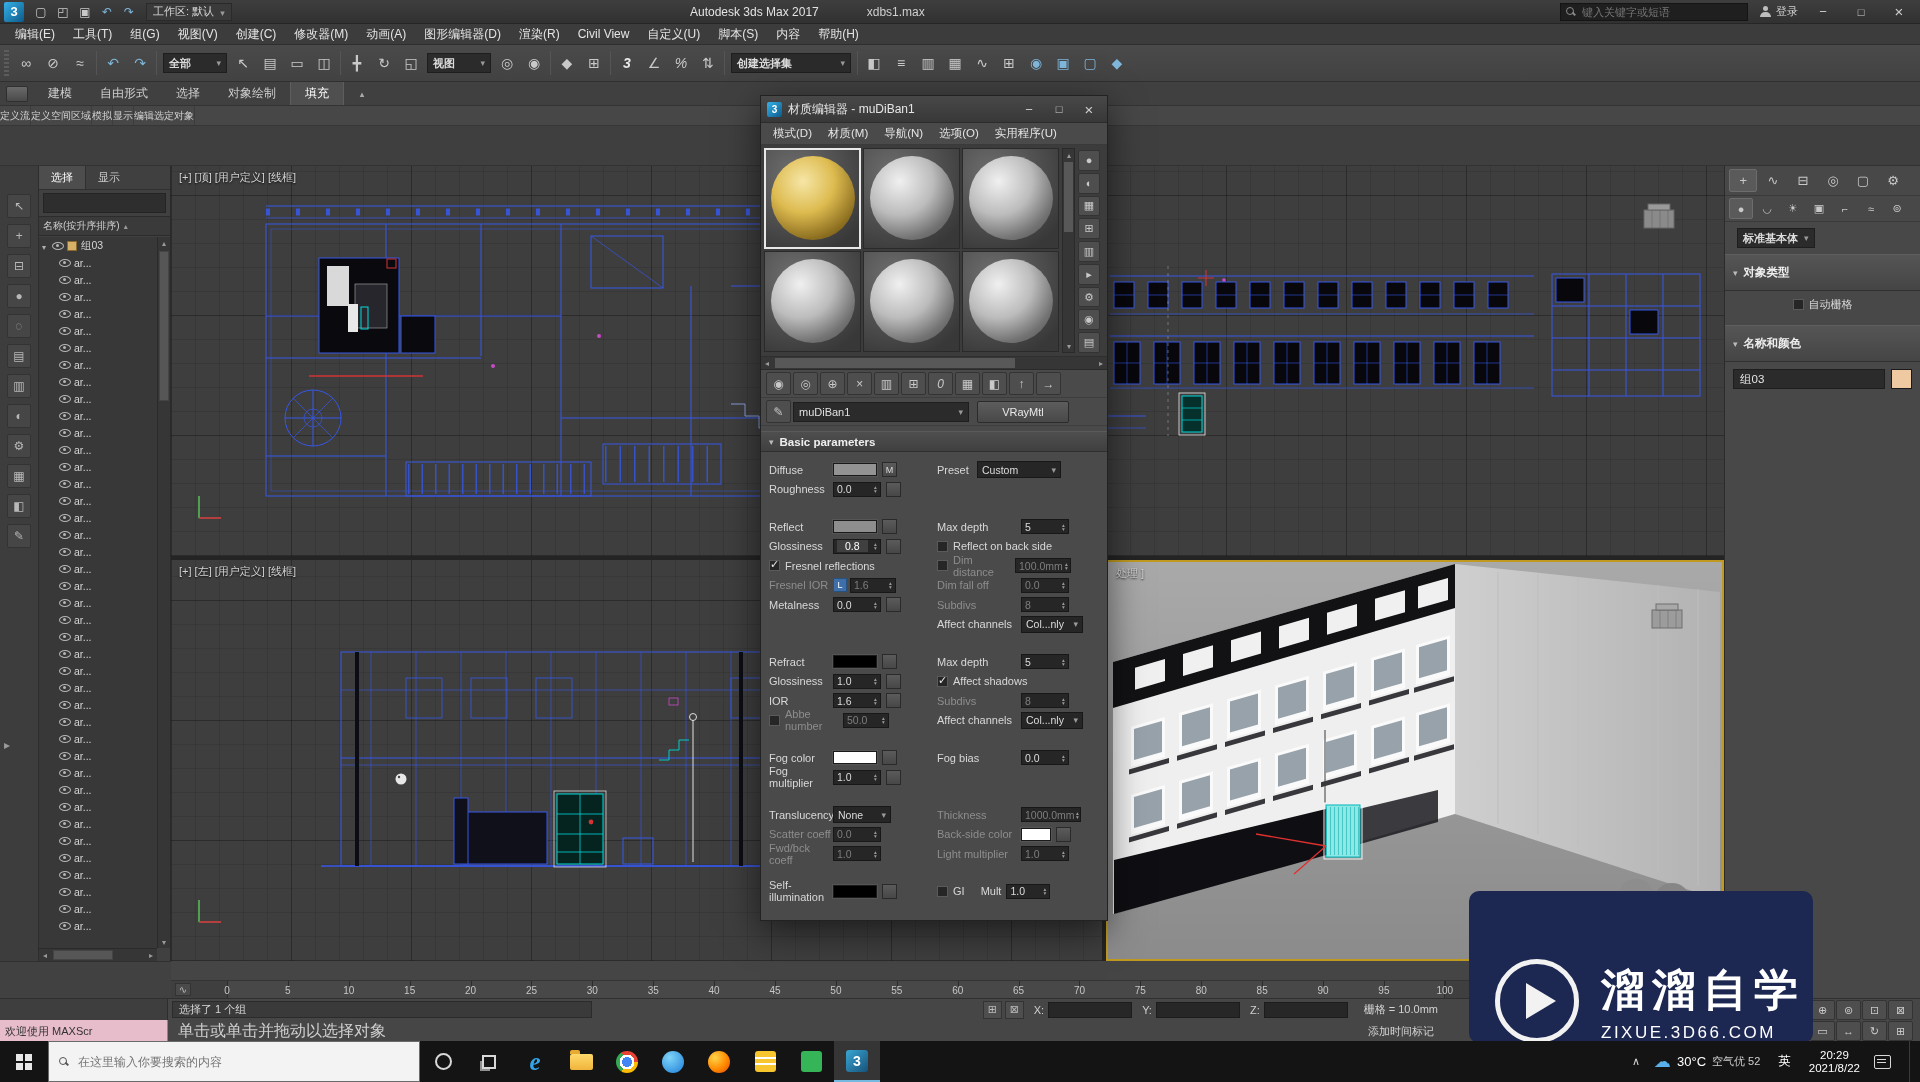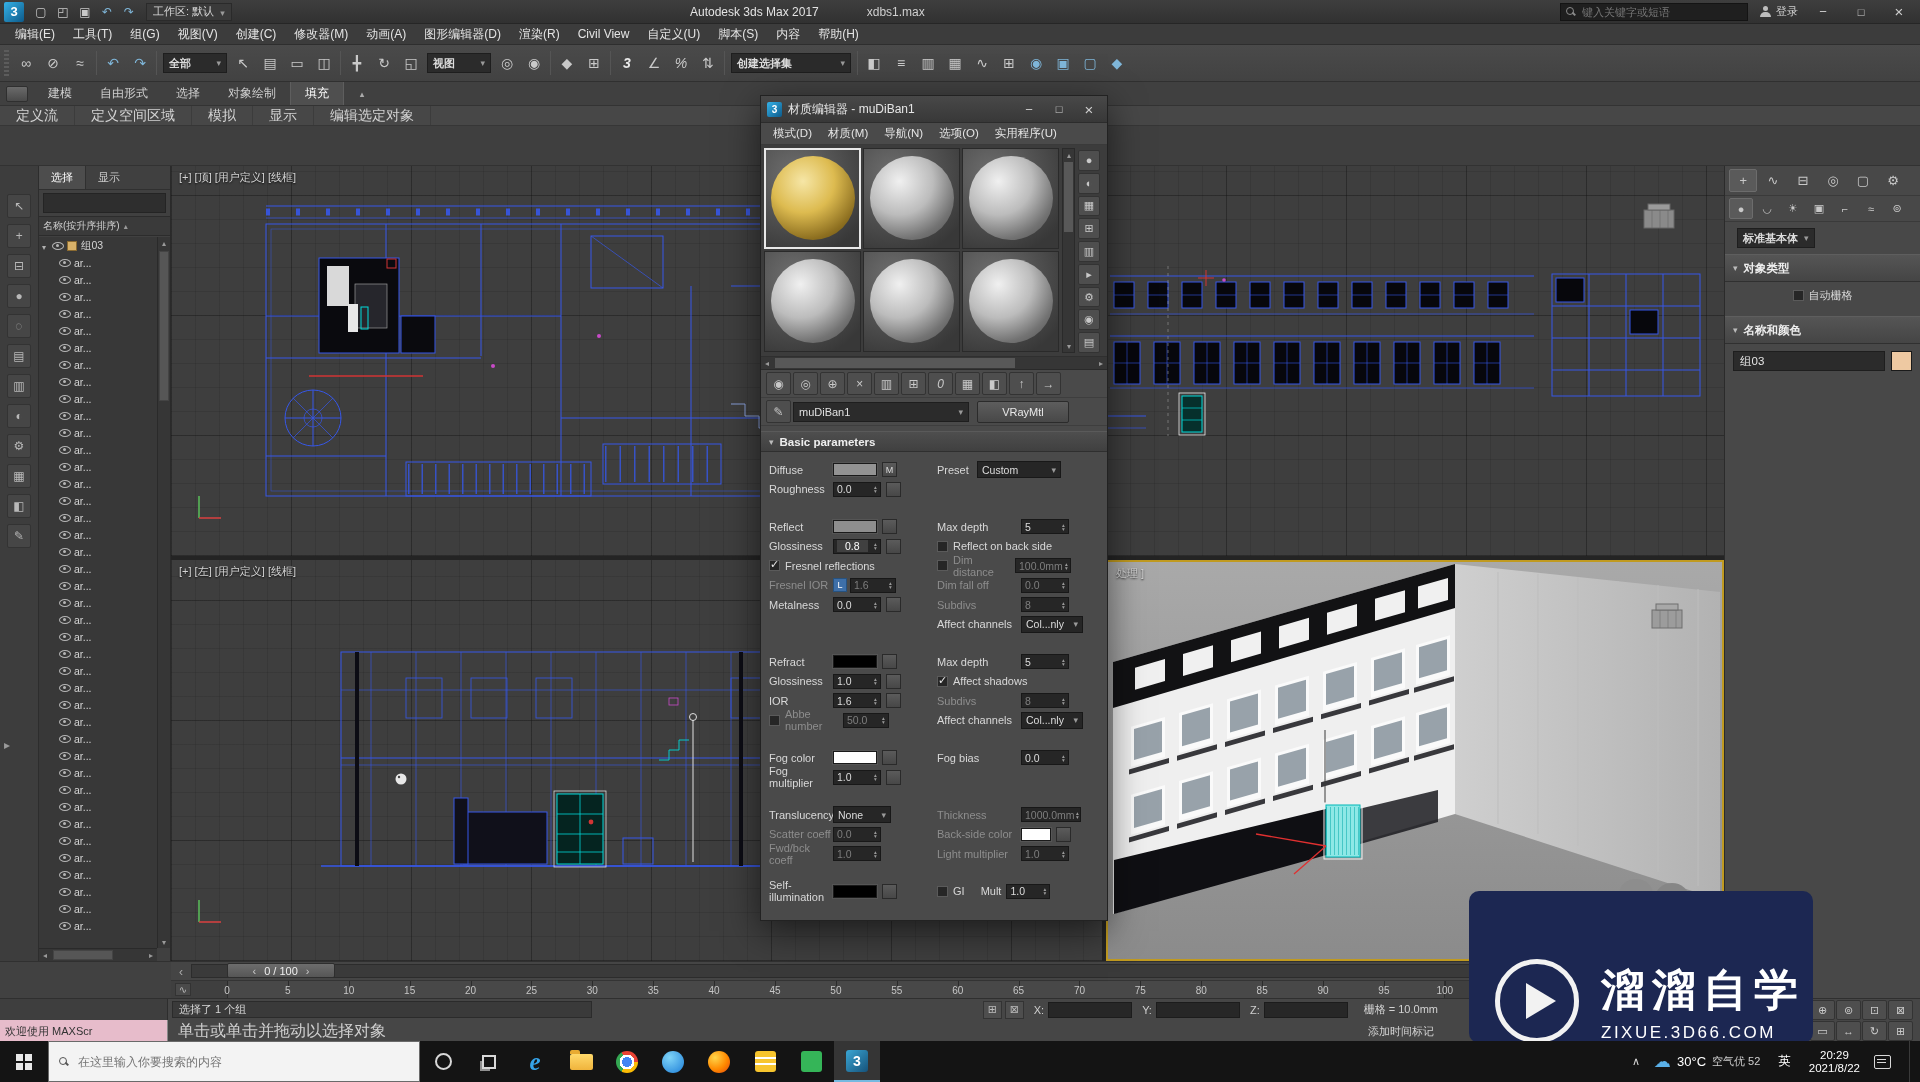--- a/index.html
+++ b/index.html
@@ -57,21 +57,21 @@
   .ribbon-tabs{position:absolute;left:0;top:82px;width:1920px;height:24px;background:#404040;border-bottom:1px solid #333;
                display:flex;align-items:flex-end;padding-left:4px;z-index:17}
   .rb-icon{width:22px;height:16px;margin:0 6px 3px 2px;background:linear-gradient(#6a6a6a,#4a4a4a);border:1px solid #2f2f2f;border-radius:2px}
   .rtabs{display:flex;height:100%;align-items:flex-end}
   .rtab{padding:3px 14px;font-size:12px;color:#cfcfcf}
   .rtab[data-active="true"]{background:#4f4f4f;border:1px solid #5e5e5e;border-bottom:none;color:#fff}
   .rb-min{width:20px;height:18px;margin:0 0 2px 8px;display:flex;align-items:center;justify-content:center;color:#aaa}
   .rb-min::after{content:"▴";font-size:9px}
   .ribbon-panels{position:absolute;left:0;top:106px;width:1920px;height:20px;background:#474747;border-bottom:1px solid #363636;
                  display:flex;align-items:center;z-index:17}
-  .rpanel{padding:0 16px;font-size:14px;color:#d3d3d3;border-right:1px solid #3c3c3c;height:100%;display:inline-flex;align-items:center}
+  .rpanel{padding:0 0;font-size:10px;color:#d3d3d3;border-right:1px solid #3c3c3c;height:100%;display:inline-flex;align-items:center}
   .dockstrip{position:absolute;left:0;top:126px;width:1920px;height:40px;background:#3f3f3f;border-bottom:1px solid #323232}
   
   .leftstrip{position:absolute;left:0;top:166px;width:39px;height:795px;background:#3d3d3d;border-right:1px solid #2d2d2d;
              display:flex;flex-direction:column;align-items:center;padding-top:28px;gap:6px}
   .leftstrip .icon-btn{width:24px;height:24px;font-size:12px;color:#b9b9b9;background:#464646;border:1px solid #333}
   .ls-expand{position:absolute;left:4px;top:738px;width:14px;height:14px;color:#9a9a9a}
   .ls-expand::after{content:"▸"}
   
   .explorer{position:absolute;left:39px;top:166px;width:132px;height:795px;background:#404040;border-right:1px solid #2a2a2a}
   .exp-tabs{display:flex;height:24px;border-bottom:1px solid #303030}
@@ -270,21 +270,21 @@
            display:flex;align-items:center;justify-content:center;margin-right:3px}
   
   .cmdpanel{position:absolute;left:1724px;top:166px;width:196px;height:832px;background:#484848;border-left:1px solid #2b2b2b;z-index:10}
   .cp-tabs{display:flex;gap:2px;padding:3px 4px;border-bottom:1px solid #3a3a3a}
   .cp-tabs .icon-btn{width:28px;height:23px;font-size:13px}
   .cp-tabs .icon-btn[data-active="true"]{background:#5a5a5a;border:1px solid #6c6c6c}
   .cp-sub{display:flex;gap:2px;padding:2px 4px;border-bottom:1px solid #3a3a3a}
   .cp-sub .icon-btn{width:24px;height:21px;font-size:11px}
   .cp-sub .icon-btn[data-active="true"]{background:#5a5a5a;border:1px solid #6c6c6c}
   .cp-combo{margin:6px 12px;height:20px}
-  .cp-rollout{height:28px;background:linear-gradient(#555,#454545);border-top:1px solid #5e5e5e;border-bottom:1px solid #303030;
+  .cp-rollout{height:37px;background:linear-gradient(#555,#454545);border-top:1px solid #5e5e5e;border-bottom:1px solid #303030;
               display:flex;align-items:center;padding-left:8px;font-size:11.5px;font-weight:bold;color:#eee;gap:6px}
   .cp-rollout::before{content:"▾";font-size:9px;color:#bbb}
   .cp-body{padding:6px 8px}
   .cp-check{display:flex;align-items:center;justify-content:center;font-size:11px;color:#d8d8d8;margin-bottom:7px}
   .objgrid{display:grid;grid-template-columns:86px 86px;gap:5px}
   .obj-btn{height:22px;background:linear-gradient(#5f5f5f,#4b4b4b);border:1px solid #313131;border-radius:3px;
            color:#e8e8e8;font-size:11px;font-family:inherit;display:flex;align-items:center;justify-content:center;white-space:nowrap}
   .cp-namerow{display:flex;align-items:center;gap:6px;padding:7px 8px}
   .cp-namefield{flex:1;height:20px;background:#2b2b2b;border:1px solid #1e1e1e;color:#e6e6e6;font-size:11.5px;
                 display:flex;align-items:center;padding-left:6px}
@@ -1014,27 +1014,20 @@
           <rect x="4" y="-6" width="22" height="6" fill="#a8a8a8" stroke="#6e6e6e"></rect>
           <line x1="8" y1="0" x2="8" y2="18" stroke="#6e6e6e" stroke-width="0.6"></line>
           <line x1="16" y1="0" x2="16" y2="18" stroke="#6e6e6e" stroke-width="0.6"></line>
           <line x1="24" y1="0" x2="24" y2="18" stroke="#6e6e6e" stroke-width="0.6"></line>
         </g>
       </svg>
       <span class="vp-label">处理 ]</span>
     </div>
   </div>
 
-  <div class="timeline">
-    <span class="tl-arrow"></span>
-    <div class="tl-track"></div>
-    <div class="tl-handle">
-      <span>0 / 100</span>
-    </div>
-  </div>
   <div class="ruler">
     <span class="curve-btn">∿</span>
     <div class="ruler-band"></div>
     <div class="ticks">
 
     <span class="tick">
           <i></i>
           <em>0</em>
         </span>
         <span class="tick">

